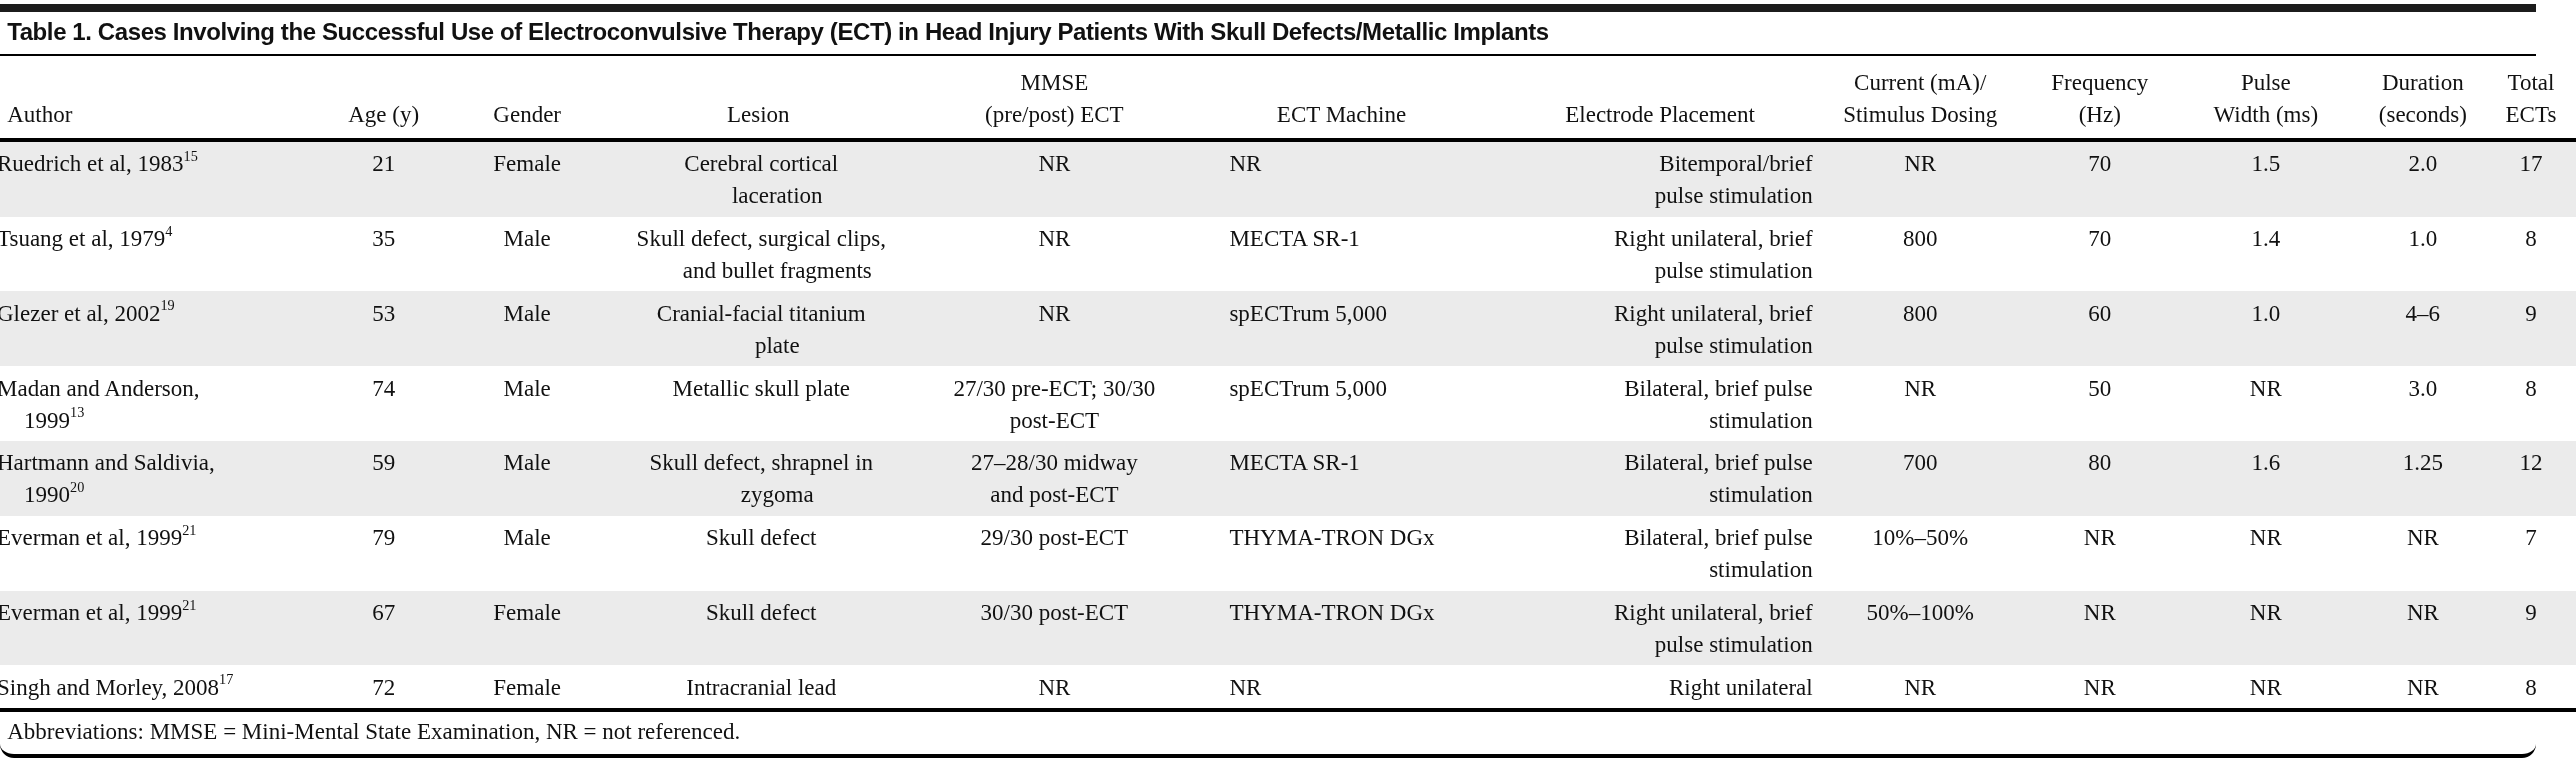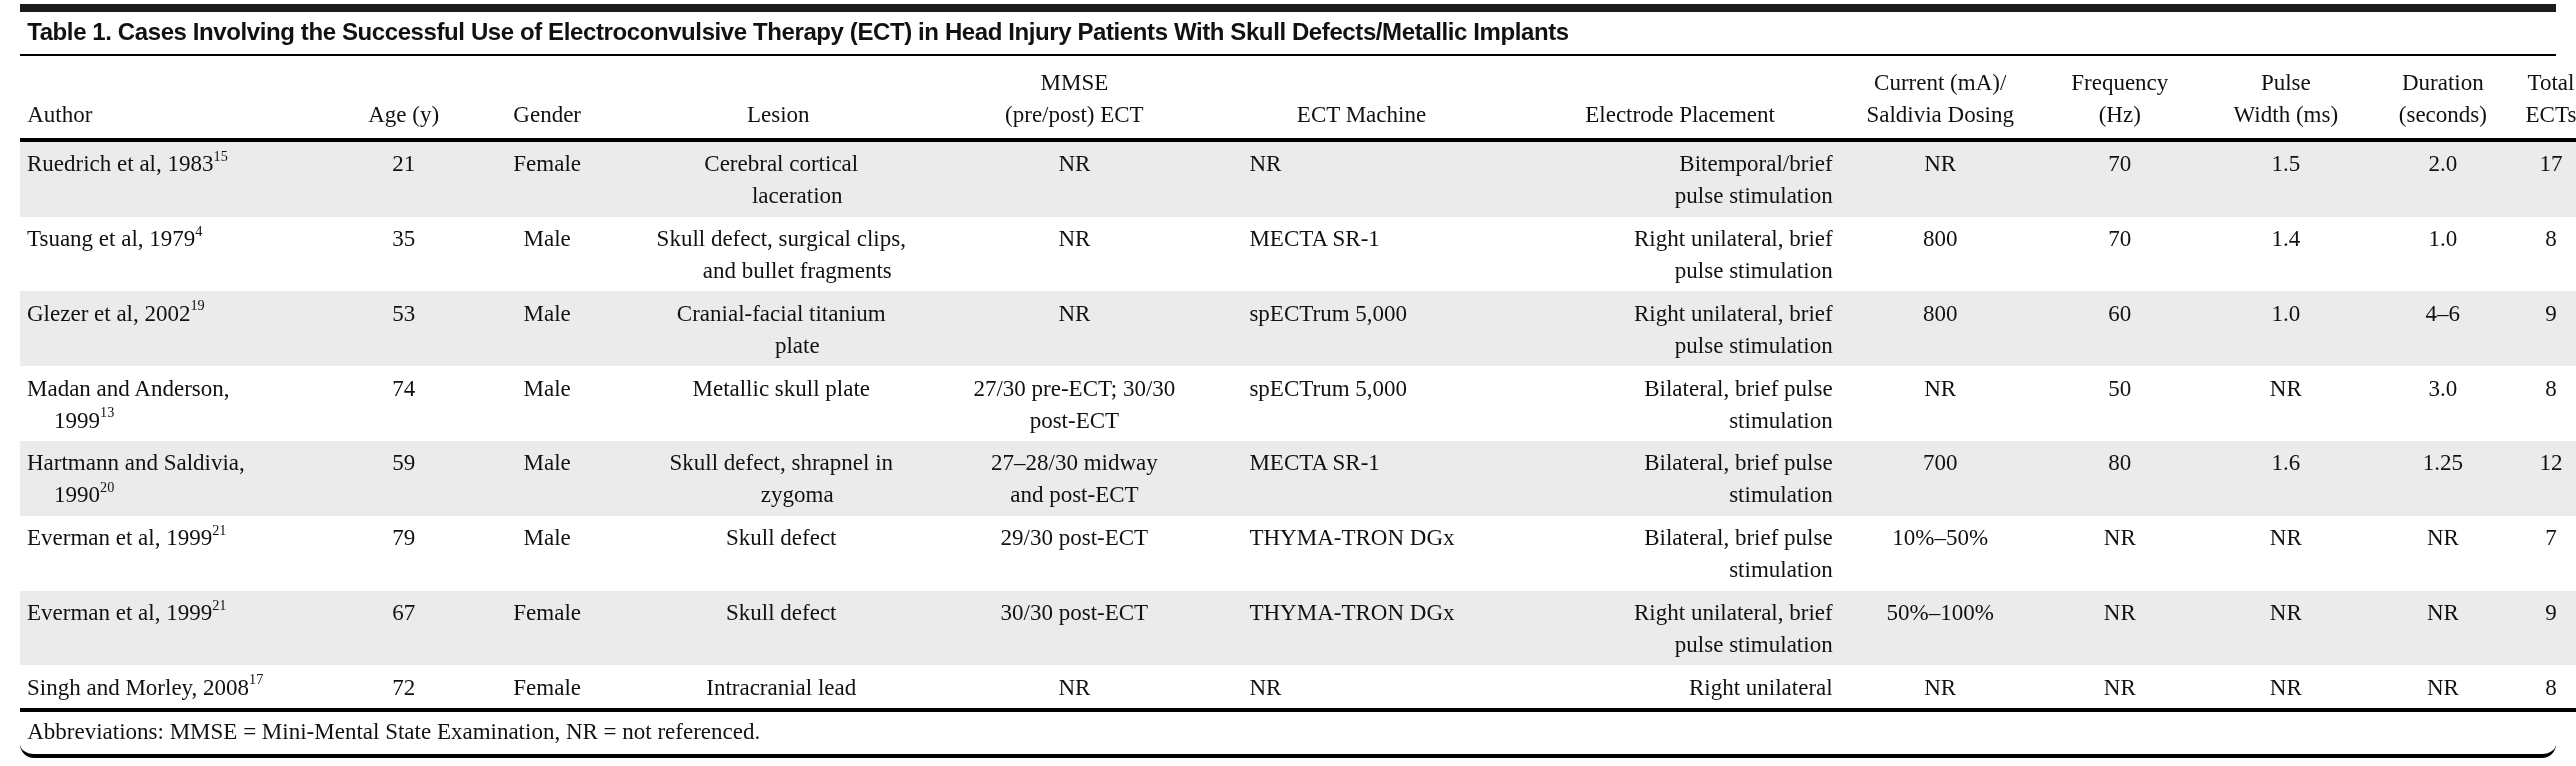--- a/index.html
+++ b/index.html
@@ -1,27 +1,27 @@
 <!DOCTYPE html>
 <html style="font-size:14.4px"><head>
 <meta charset="utf-8">
 <style>
   html,body{margin:0;padding:0;background:#ffffff;}
   body{width:2576px;height:767px;font-family:"Liberation Serif",serif;color:#111;overflow:hidden;}
-  .page{width:2536px;box-sizing:border-box;margin-left:20px;}
+  .page{width:2536px;box-sizing:border-box;}
   .top-bar{height:8px;background:#1c1c1c;margin-top:3.6px;}
   .table-title{font-family:"Liberation Sans",sans-serif;font-weight:bold;font-size:24px;letter-spacing:-0.4px;
     padding:6.3px 7.2px 8px 7.2px;border-bottom:2.7px solid #000;white-space:nowrap;}
   table{width:2576px;table-layout:fixed;border-collapse:collapse;font-size:23px;line-height:32px;}
   th,td{vertical-align:top;white-space:pre;text-indent:0;padding:6.3px 0 4.5px 0;text-align:center;overflow:visible;}
   thead th{vertical-align:bottom;font-weight:normal;padding-top:10.8px;padding-bottom:7.2px;border-bottom:4.5px solid #000;}
   tbody tr:nth-child(odd){background:#ebebeb;}
   tbody{border-bottom:4.5px solid #000;}
   
-  .col-author{text-align:left;padding-left:34px;text-indent:-27px;}
+  .col-author{text-align:left;padding-left:24px;text-indent:-27px;}
   th.col-author{padding-left:7.2px;text-indent:0;}
   .col-gender{text-align:center;padding-left:45px;}
   .col-lesion{text-align:center;padding-left:38px;text-indent:-32px;}
   th.col-lesion{text-align:center;padding-left:0;text-indent:0;}
   .col-machine{text-align:left;padding-left:54px;}
   th.col-machine{text-align:center;padding-left:0;}
   .col-electrode{text-align:right;padding-left:47px;text-indent:-38px;}
   th.col-electrode{text-align:center;padding-left:0;text-indent:0;}
   sup{font-size:62%;line-height:0;position:relative;top:-1.8px;}
   .table-footer{font-size:23px;padding:7.2px 7.2px 9px 7.2px;border-bottom:4.5px solid #000;border-radius:14px;}
@@ -52,21 +52,21 @@
       <tr>
         <th class="col-author">Author</th>
         <th>Age (y)</th>
         <th class="col-gender">Gender</th>
         <th class="col-lesion">Lesion</th>
         <th>MMSE
 (pre/post) ECT</th>
         <th class="col-machine">ECT Machine</th>
         <th class="col-electrode">Electrode Placement</th>
         <th>Current (mA)/
-Saldivia Dosing</th>
+Stimulus Dosing</th>
         <th>Frequency
 (Hz)</th>
         <th>Pulse
 Width (ms)</th>
         <th>Duration
 (seconds)</th>
         <th>Total
 ECTs</th>
       </tr>
     </thead>

